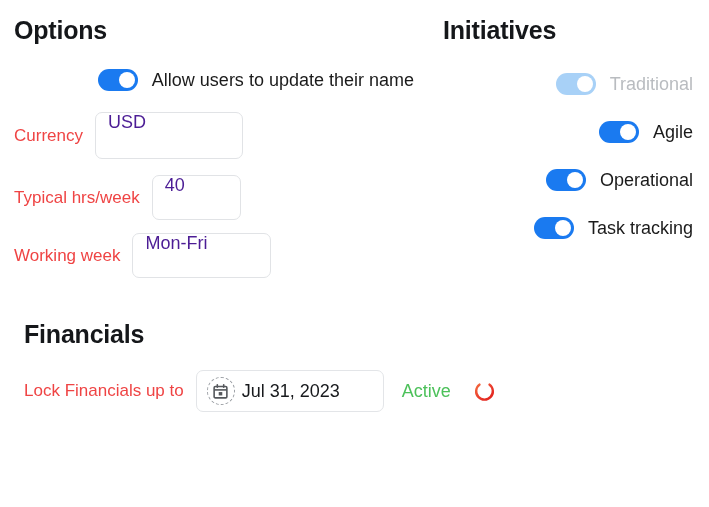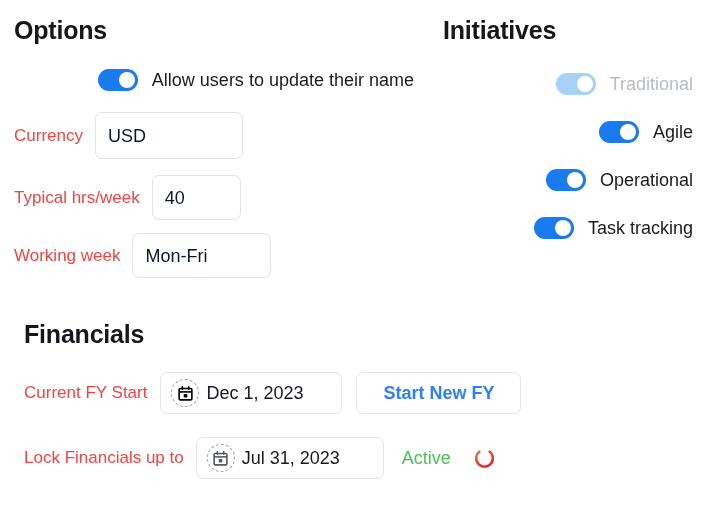--- a/index.html
+++ b/index.html
@@ -92,23 +92,22 @@
   .field-label {
     font-size: 17px;
     color: #ef4444;
     white-space: nowrap;
   }
   .textbox {
     border: 1px solid #e1e3e6;
     border-radius: 7px;
     background: #ffffff;
     font-size: 18px;
-    color: #0f172a;
-    display: flex;
-    align-items: center;
+    color: #4c1d95;
+    display: flex;
     box-sizing: border-box;
     padding: 0 12px;
     height: 47px;
   }
   .textbox .val {
     line-height: 1;
   }
 
   
   .datebox {
@@ -247,38 +246,20 @@
       </div>
       <div class="toggle-label">Task tracking</div>
     </div>
 
   </div>
 
   <div style="position:absolute; left:24px; top:322px; width:660px;">
 
     <div class="section-heading">Financials</div>
 
-    <div class="field-row" style="margin-top:25px;">
-      <div class="field-label">Current FY Start</div>
-
-      <div class="datebox" style="margin-left:13px; width:182px;">
-        <span class="cal-wrap">
-          <svg width="15" height="15" viewBox="0 0 16 16" aria-hidden="true">
-            <rect x="1.2" y="2.6" width="13.6" height="12.2" rx="1.3" fill="none" stroke="#000000" stroke-width="1.7"></rect>
-            <line x1="1.2" y1="6.3" x2="14.8" y2="6.3" stroke="#000000" stroke-width="1.7"></line>
-            <line x1="4.6" y1="0.9" x2="4.6" y2="3.4" stroke="#000000" stroke-width="1.7" stroke-linecap="round"></line>
-            <line x1="11.4" y1="0.9" x2="11.4" y2="3.4" stroke="#000000" stroke-width="1.7" stroke-linecap="round"></line>
-            <rect x="6.1" y="8.6" width="3.8" height="3.6" fill="#000000"></rect>
-          </svg>
-        </span>
-        <span class="date-text">Dec 1, 2023</span>
-      </div>
-
-      <div class="ghost-btn" style="margin-left:14px; width:165px;">Start New FY</div>
-    </div>
 
     <div class="field-row" style="margin-top:23px;">
       <div class="field-label">Lock Financials up to</div>
 
       <div class="datebox" style="margin-left:12px; width:188px;">
         <span class="cal-wrap">
           <svg width="15" height="15" viewBox="0 0 16 16" aria-hidden="true">
             <rect x="1.2" y="2.6" width="13.6" height="12.2" rx="1.3" fill="none" stroke="#55585c" stroke-width="1.7"></rect>
             <line x1="1.2" y1="6.3" x2="14.8" y2="6.3" stroke="#55585c" stroke-width="1.7"></line>
             <line x1="4.6" y1="0.9" x2="4.6" y2="3.4" stroke="#55585c" stroke-width="1.7" stroke-linecap="round"></line>

